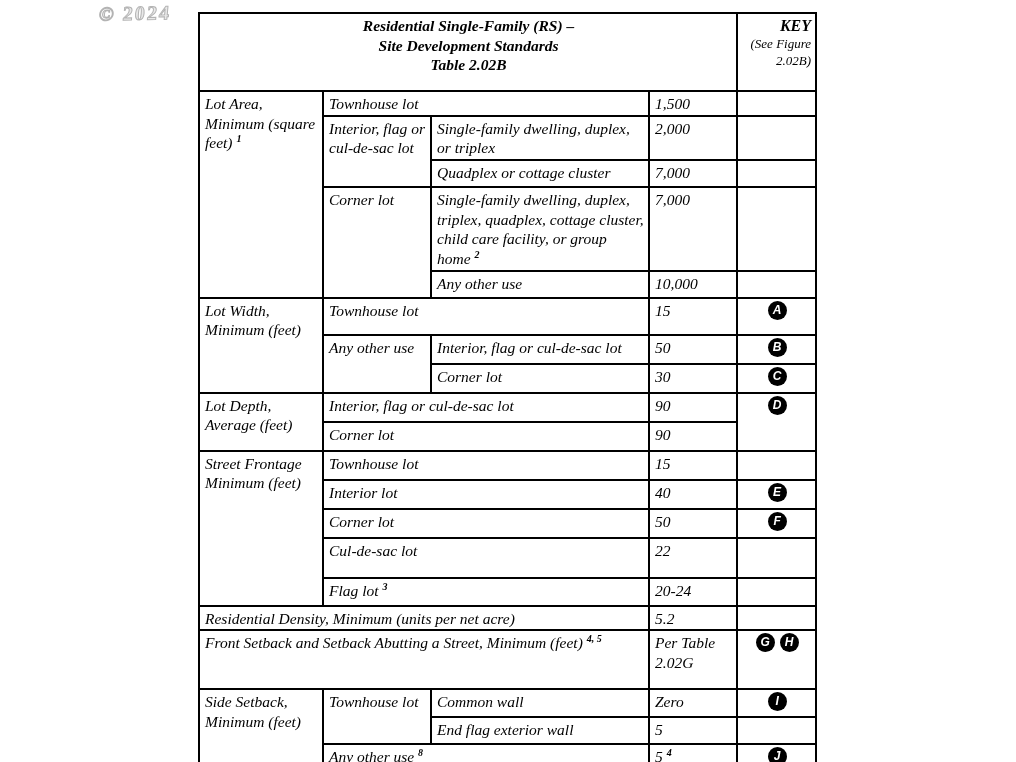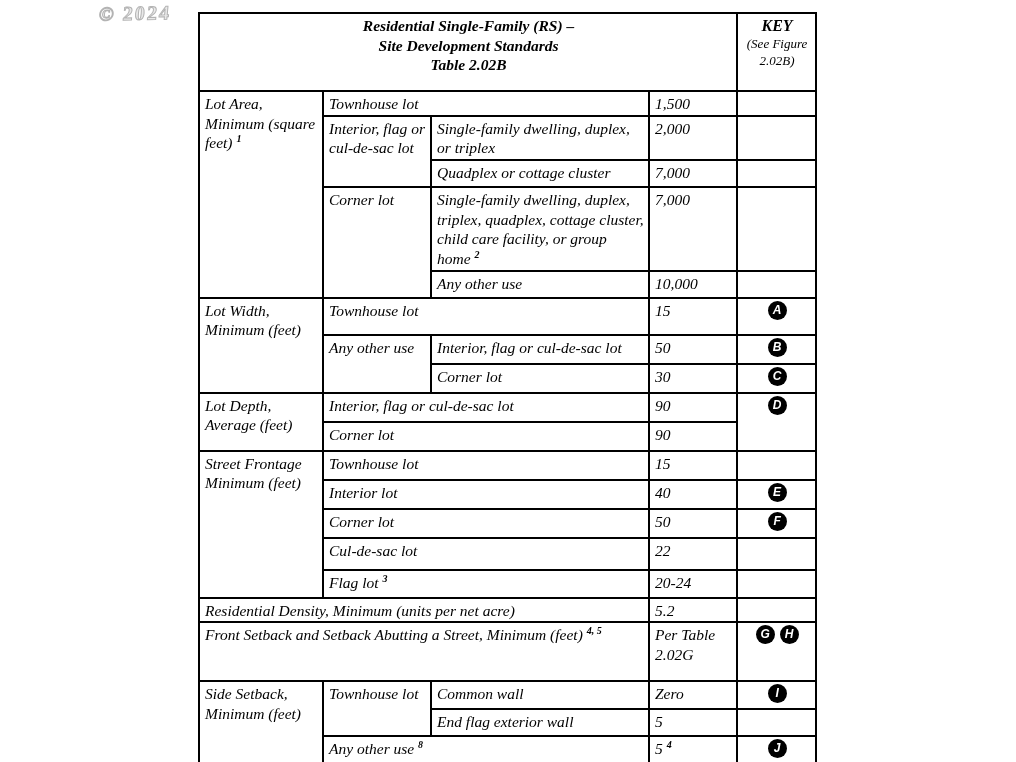--- a/index.html
+++ b/index.html
@@ -43,21 +43,21 @@
     overflow: hidden;
   }
   td.hdr {
     text-align: center;
     font-weight: bold;
     font-size: 17.5px;
     line-height: 1.32;
     padding-top: 8px;
   }
   td.keyhdr {
-    text-align: center;
+    text-align: right;
     padding-top: 6px;
   }
   .key-title { font-weight: bold; font-size: 16px; }
   .key-note  { font-size: 13px; line-height: 1.25; }
   td.val { padding-left: 6px; margin-left: 7px; }
   td.keycell {
     text-align: center;
     padding: 4px 2px 2px 2px;
   }
   td.pad-mid { padding-top: 25px; }
@@ -176,21 +176,21 @@
   <tr style="height:29px">
     <td colspan="2">Interior lot</td>
     <td class="val">40</td>
     <td class="keycell"><span class="badge">E</span></td>
   </tr>
   <tr style="height:29px">
     <td colspan="2">Corner lot</td>
     <td class="val">50</td>
     <td class="keycell"><span class="badge">F</span></td>
   </tr>
-  <tr style="height:32px">
+  <tr style="height:40px">
     <td colspan="2">Cul-de-sac lot</td>
     <td class="val">22</td>
     <td class="keycell"></td>
   </tr>
   <tr style="height:28px">
     <td colspan="2"><span>Flag lot</span> <sup class="fn">3</sup></td>
     <td class="val">20-24</td>
     <td class="keycell"></td>
   </tr>
 

